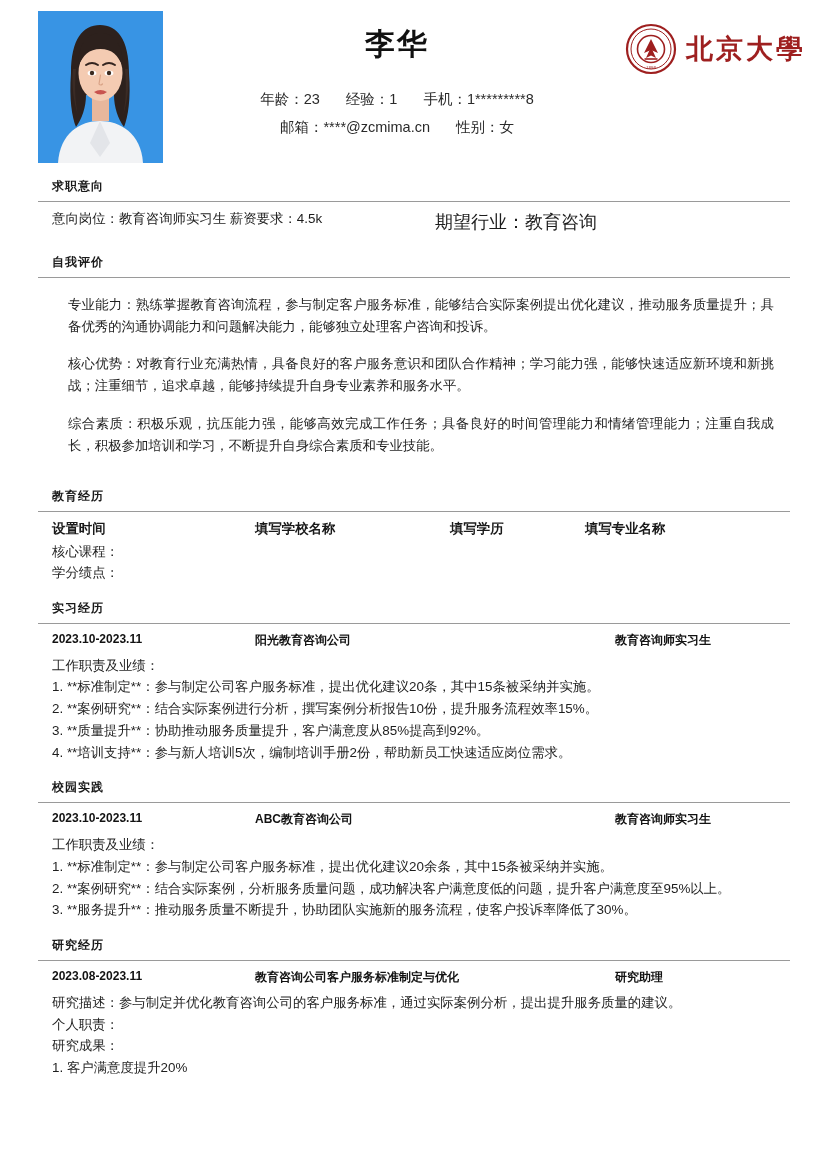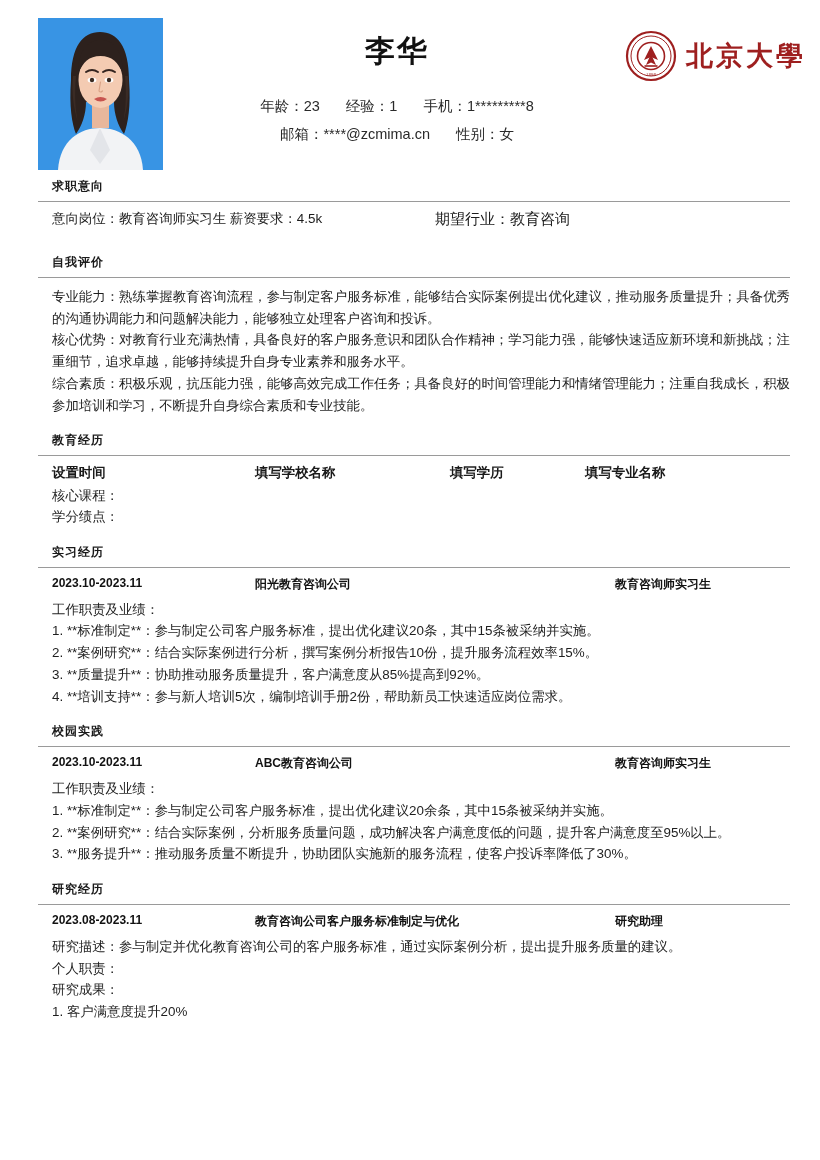--- a/index.html
+++ b/index.html
@@ -16,21 +16,21 @@
     position: relative;
     width: 820px;
     height: 1160px;
     padding: 0;
   }
 
   
   .header {
     position: relative;
     height: 178px;
-    padding: 18px 30px 0 38px;
+    padding: 11px 30px 0 38px;
     display: flex;
     align-items: flex-start;
   }
   .photo-wrap {
     width: 125px;
     height: 152px;
     flex: 0 0 125px;
     overflow: hidden;
     background: #2f8fe0;
     position: relative;
@@ -93,29 +93,29 @@
     border-top: 1px solid #9a9a9a;
     margin: 0 0 8px 0;
     height: 0;
   }
   .sec-body { padding-left: 14px; }
 
   .para {
     font-size: 13.4px;
     line-height: 1.62;
     color: #1e1e1e;
-    margin: 0;
+    margin: 16px;
     text-align: justify;
   }
   .para + .para { margin-top: 0px; }
 
   
   .intent-row { position: relative; height: 24px; text-align: center; }
   .intent-a { position: absolute; left: 0;   top: 0; font-size: 13.4px; white-space: nowrap; }
-  .intent-b { position: absolute; left: 383px; top: 0; font-size: 15px; white-space: nowrap; }
+  .intent-b { position: absolute; left: 383px; top: 0; font-size: 18px; white-space: nowrap; }
 
   
   .edu-head { position: relative; height: 22px; font-weight: bold; font-size: 13.4px; color: #1a1a1a; }
   .edu-head span { position: absolute; top: 0; white-space: nowrap; }
   .c1 { left: 0px; }
   .c2 { left: 203px; }
   .c3 { left: 398px; }
   .c4 { left: 533px; }
   .edu-sub { font-size: 13.4px; line-height: 1.55; color: #1e1e1e; }
 

